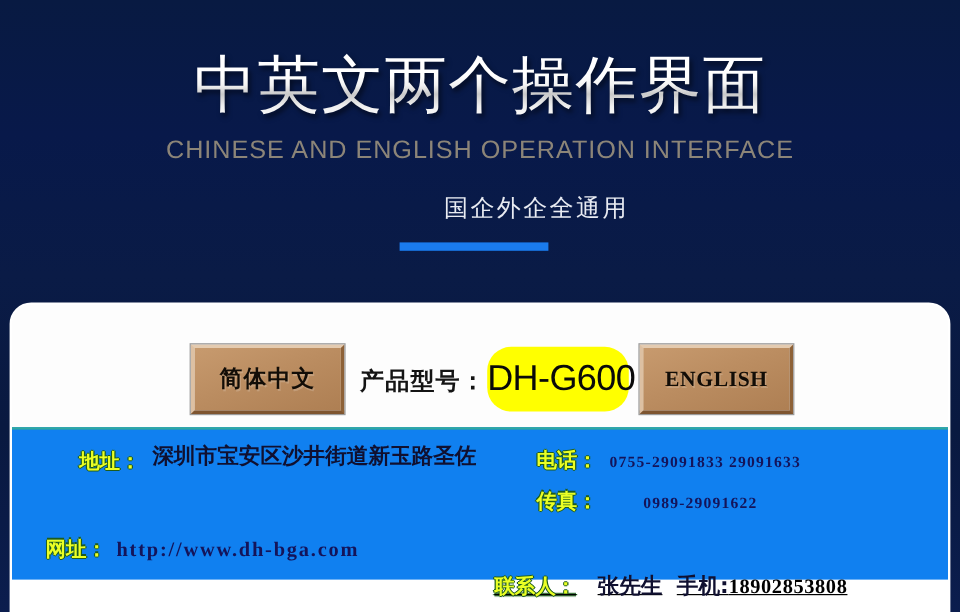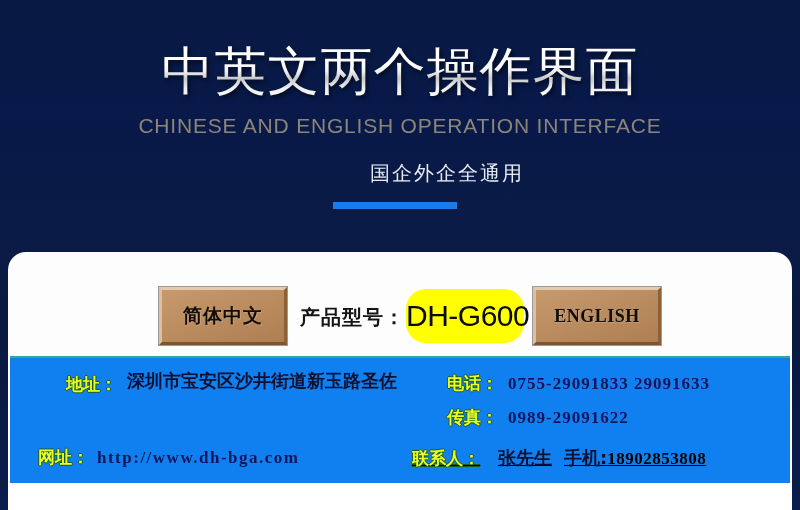--- a/index.html
+++ b/index.html
@@ -207,21 +207,21 @@
   }
   .info-value {
     font-family: "DejaVu Sans", "Liberation Sans", sans-serif;
     font-size: 17px;
     font-weight: 700;
     color: #14145a;
     white-space: nowrap;
   }
   .info-value.mono {
     font-family: "Liberation Serif", "DejaVu Serif", serif;
-    font-size: 17px;
+    font-size: 13px;
     letter-spacing: 1px;
   }
 
   
   #address-block {
     position: absolute;
     left: 28px;
     top: 10px;
     display: flex;
     align-items: flex-start;
@@ -265,39 +265,41 @@
     top: 14px;
     display: flex;
     align-items: baseline;
   }
   #fax-block {
     position: absolute;
     left: 437px;
     top: 48px;
     display: flex;
     align-items: baseline;
+    gap: 28px;
   }
   #phone-block .info-value,
   #fax-block .info-value { margin-left: 10px; }
 
   
   #contact-block {
     position: absolute;
     left: 402px;
     top: 88px;
     display: flex;
     align-items: baseline;
     text-decoration: underline;
   }
   #contact-name {
     margin-left: 18px;
     font-family: "DejaVu Sans", "Liberation Sans", sans-serif;
     font-size: 18px;
     font-weight: 700;
     color: #101030;
+    margin-top: 30px;
   }
   #mobile-label {
     margin-left: 12px;
     font-family: "DejaVu Sans", "Liberation Sans", sans-serif;
     font-size: 18px;
     font-weight: 700;
     color: #101030;
   }
   #mobile-value {
     font-family: "Liberation Serif", "DejaVu Serif", serif;

